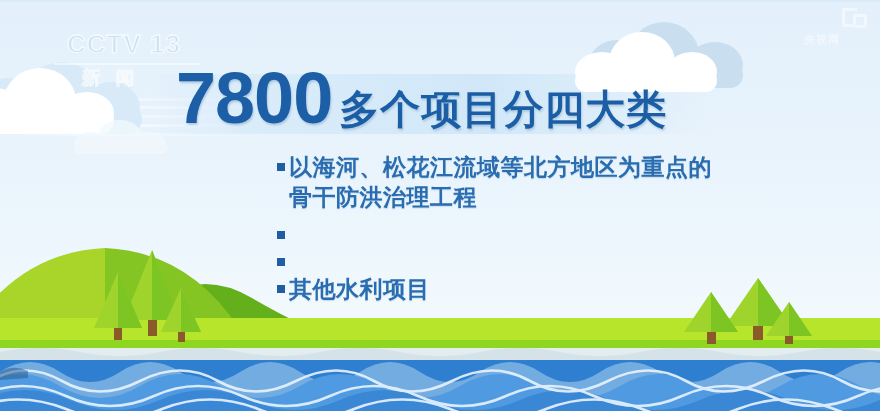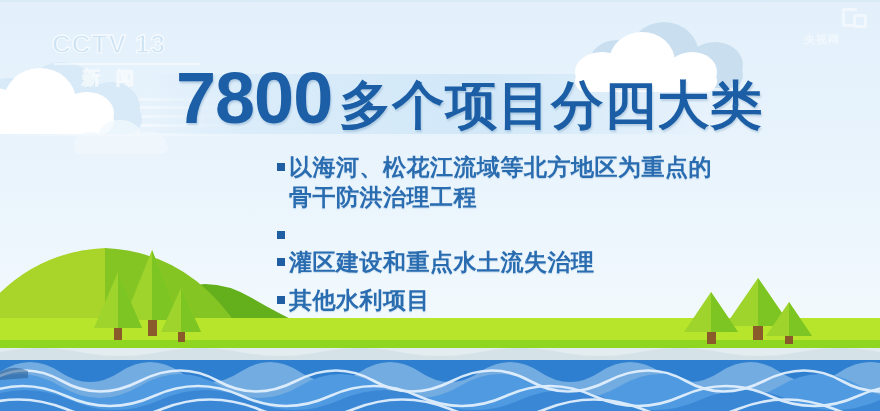--- a/index.html
+++ b/index.html
@@ -84,21 +84,21 @@
   #cloud-small .front-layer .puff, #cloud-small .front-layer .base { background: #f2f9fe; }
 
   
   #cctv13-logo {
     position: absolute;
     left: 52px; top: 28px;
     width: 150px; height: 62px;
     opacity: .62;
   }
   #cctv13-logo .logo-row {
-    position: absolute; left: 0; top: 0;
+    position: absolute; left: 15px; top: 0;
     width: 150px; height: 32px;
     font-size: 26px;
     font-weight: bold;
     letter-spacing: 1px;
     color: rgba(255,255,255,.0);
     -webkit-text-stroke: 1.4px #ffffff;
     text-shadow: 0 1px 0 rgba(160,200,230,.55);
     line-height: 32px;
     white-space: nowrap;
   }
@@ -174,21 +174,21 @@
   }
   #headline .big-number {
     font-size: 72px;
     font-weight: bold;
     color: #1c5fa6;
     letter-spacing: -1px;
     line-height: 76px;
     text-shadow: 1px 2px 2px rgba(60,110,160,.28);
   }
   #headline .head-rest {
-    font-size: 52px;
+    font-size: 40px;
     font-weight: bold;
     color: #1b5ea5;
     letter-spacing: 1px;
     line-height: 76px;
     margin-left: 7px;
     text-shadow: 1px 2px 2px rgba(60,110,160,.25);
   }
 
   
   #bullet-list {
@@ -371,21 +371,20 @@
       <span class="bullet-marker"></span>
       <span class="bullet-text"><span>以海河、松花江流域等北方地区为重点的</span><br><span>骨干防洪治理工程</span></span>
     </div>
 
     <div class="bullet-item">
       <span class="bullet-marker"></span>
     </div>
 
     <div class="bullet-item">
       <span class="bullet-marker"></span>
-      <span class="bullet-text">灌区建设和重点水土流失治理</span>
     </div>
 
     <div class="bullet-item">
       <span class="bullet-marker"></span>
       <span class="bullet-text">其他水利项目</span>
     </div>
 
   </div>
 
 </div>

